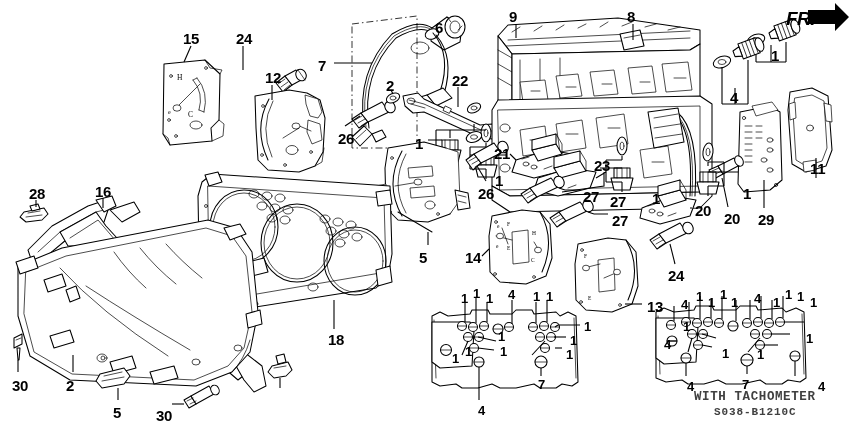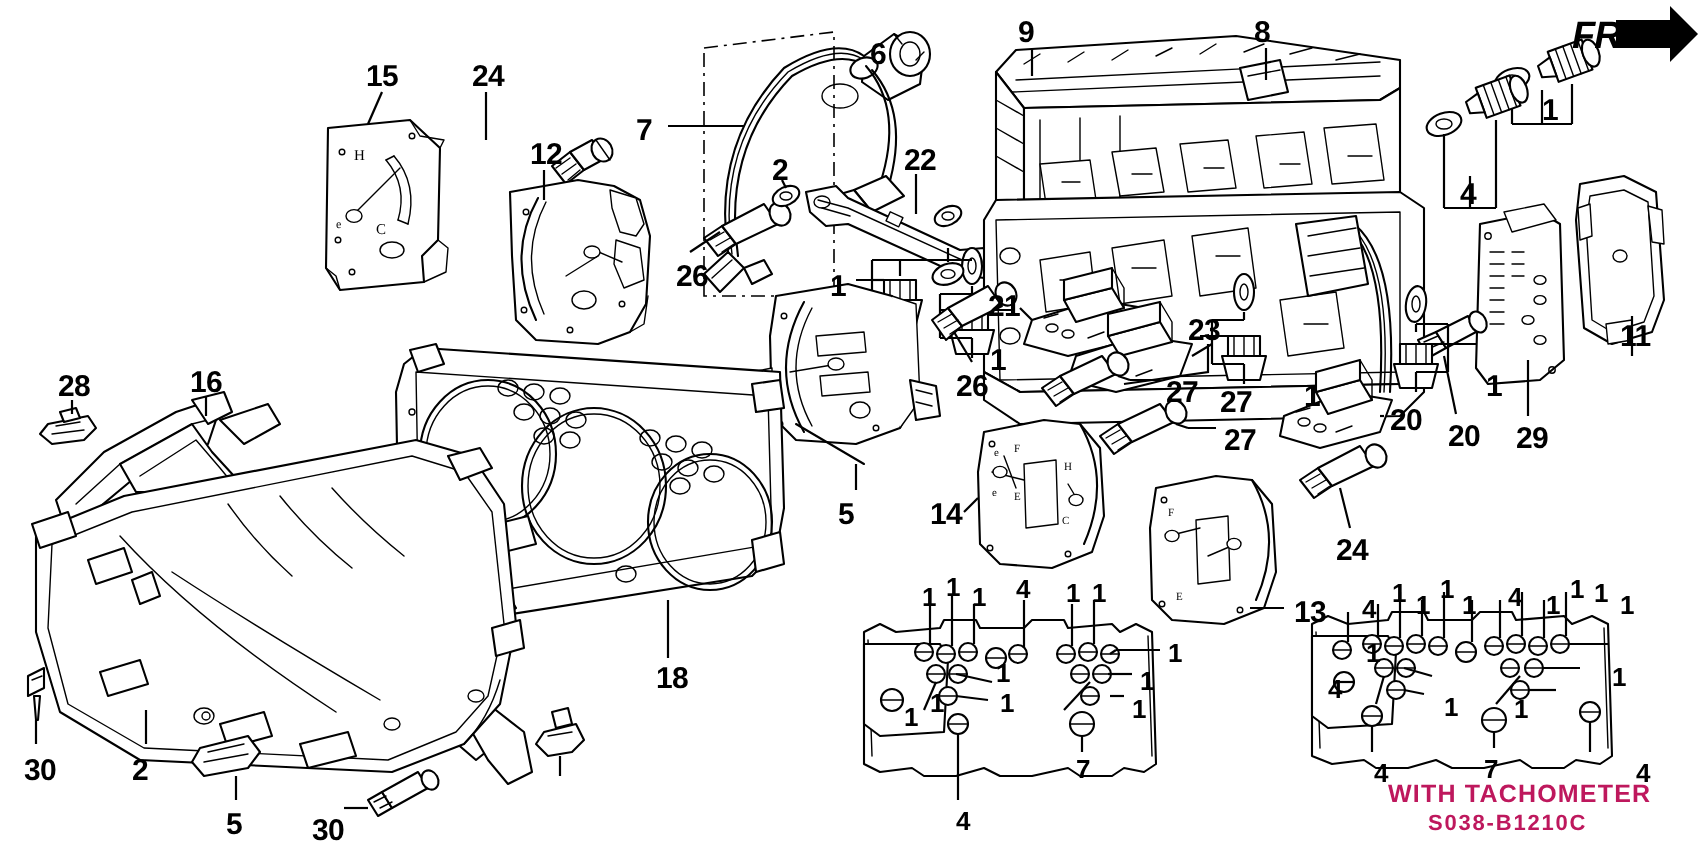--- a/index.html
+++ b/index.html
@@ -18,23 +18,23 @@
     font-weight:bold;
     color:#000;
     line-height:1;
     white-space:nowrap;
     letter-spacing:-0.3px;
   }
   .c-lg{font-size:15px;}
   .c-md{font-size:13px;}
   .caption{
     position:absolute;
-    font-family:Liberation Sans, sans-serif;
+    font-family:Liberation Mono, monospace;
     font-weight:bold;
-    color:#be185d;
+    color:#404040;
     white-space:nowrap;
     letter-spacing:0.6px;
   }
   .cap-main{font-size:12.5px;}
   .cap-code{font-size:11px;letter-spacing:0.9px;}
   .fr-label{
     position:absolute;
     font-family:"Liberation Sans",sans-serif;
     font-style:italic;
     font-weight:bold;

